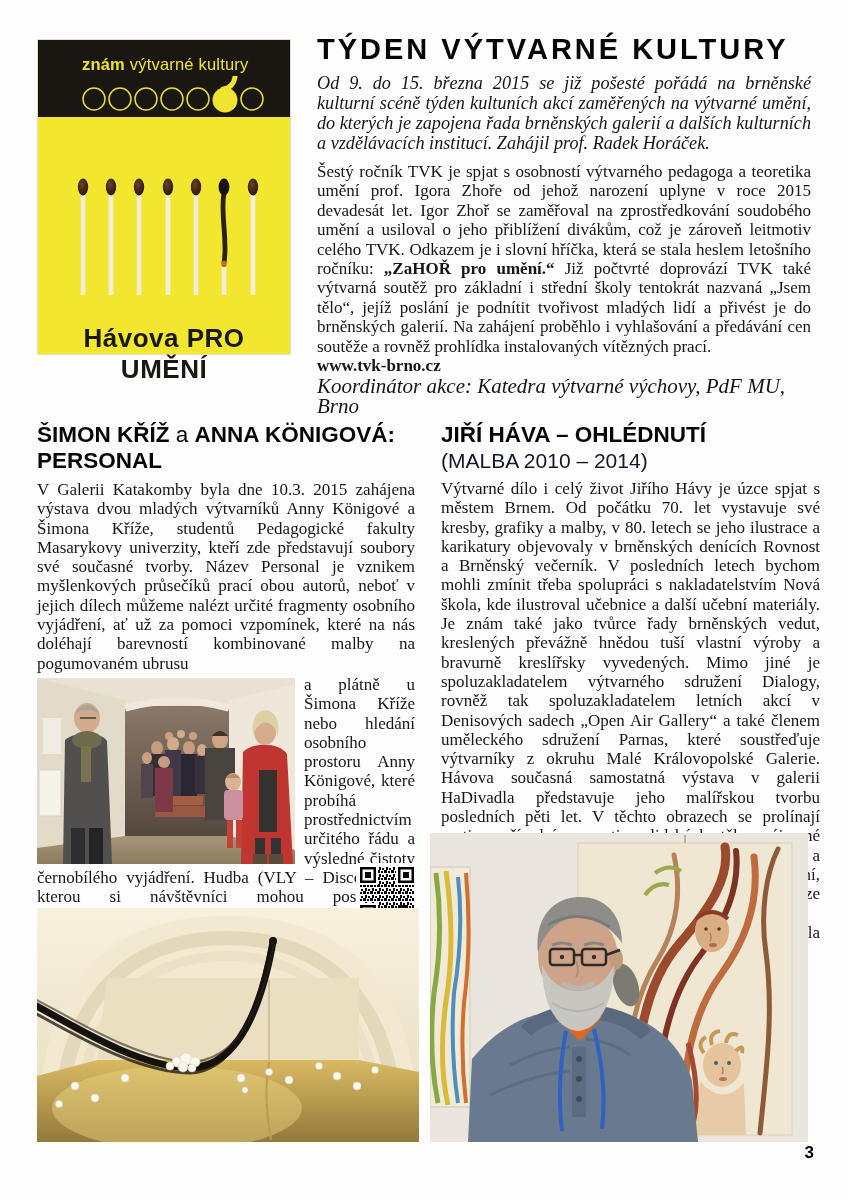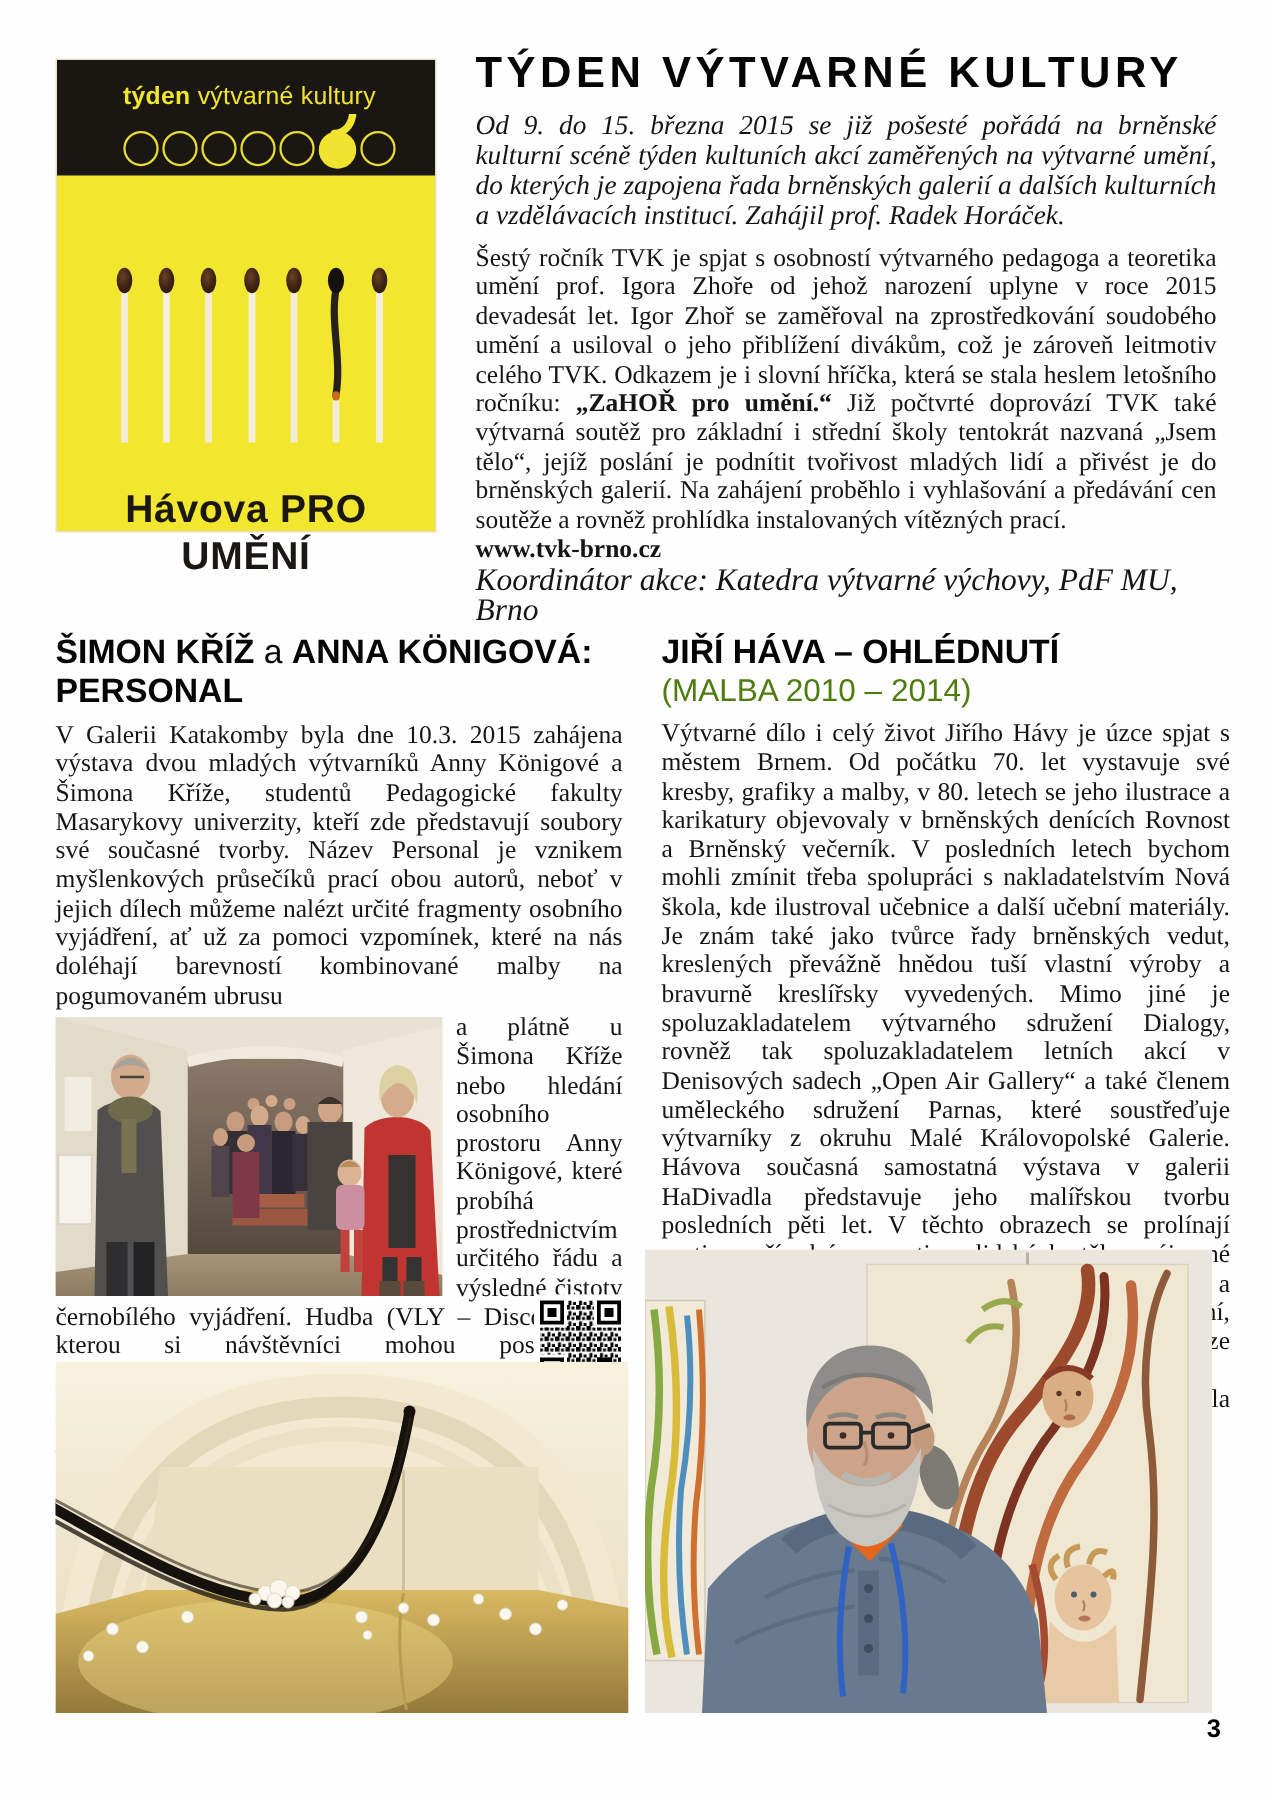--- a/index.html
+++ b/index.html
@@ -28,41 +28,41 @@
   .coord{margin:0;font-size:21px;line-height:20px;font-style:italic;}
 
   
   .col{position:absolute;top:377px;margin-top:45px;}
   .left-col{left:37px;width:378px;}
   .right-col{left:441px;width:379px;}
   .col-title{margin:0;font-family:"Liberation Sans",sans-serif;font-size:22.5px;line-height:26px;
              font-weight:700;color:#060606;}
   .col-title .reg{font-weight:400;}
   .col-subtitle{font-family:"Liberation Sans",sans-serif;font-size:21px;line-height:25px;
-                font-weight:400;color:#4d7c0f;}
+                font-weight:400;color:#0f172a;}
   .jtext{margin:6px 0 0 0;font-size:17px;line-height:19.3px;text-align:justify;}
   .wrapzone{margin-top:2px;}
   .photo-crowd{float:left;width:258px;height:186px;margin:3px 9px 3px 0;}
   .caption{margin:3px 0 0 0;font-size:17px;line-height:20px;font-style:italic;}
 
   
   .qr{position:absolute;left:356px;top:863px;background:#fff;padding:0;}
   .photo-hammock{position:absolute;left:37px;top:908px;}
   .photo-hava{position:absolute;left:430px;top:833px;}
   .pagenum{position:absolute;left:790px;top:1143px;width:24px;text-align:right;
            font-family:"Liberation Sans",sans-serif;font-weight:700;font-size:17px;color:#000;}
 </style>
 </head>
 <body>
 
 <div class="page">
 
   <div class="poster">
     <div class="poster-band">
-      <div class="poster-title"><span class="pt-bold">týden</span><span> výtvarné kultury</span></div>
+      <div class="poster-title"><span class="pt-bold">znám</span><span> výtvarné kultury</span></div>
       <svg class="poster-circles" width="198" height="38" viewBox="0 0 198 38">
         <g fill="none" stroke="#e9dd35" stroke-width="1.5">
           <circle cx="12" cy="23" r="11"></circle>
             <circle cx="38" cy="23" r="11"></circle>
           <circle cx="64" cy="23" r="11"></circle>
             <circle cx="90" cy="23" r="11"></circle>
           <circle cx="116" cy="23" r="11"></circle>
             <circle cx="170" cy="23" r="11"></circle>
         </g>
         <g>

